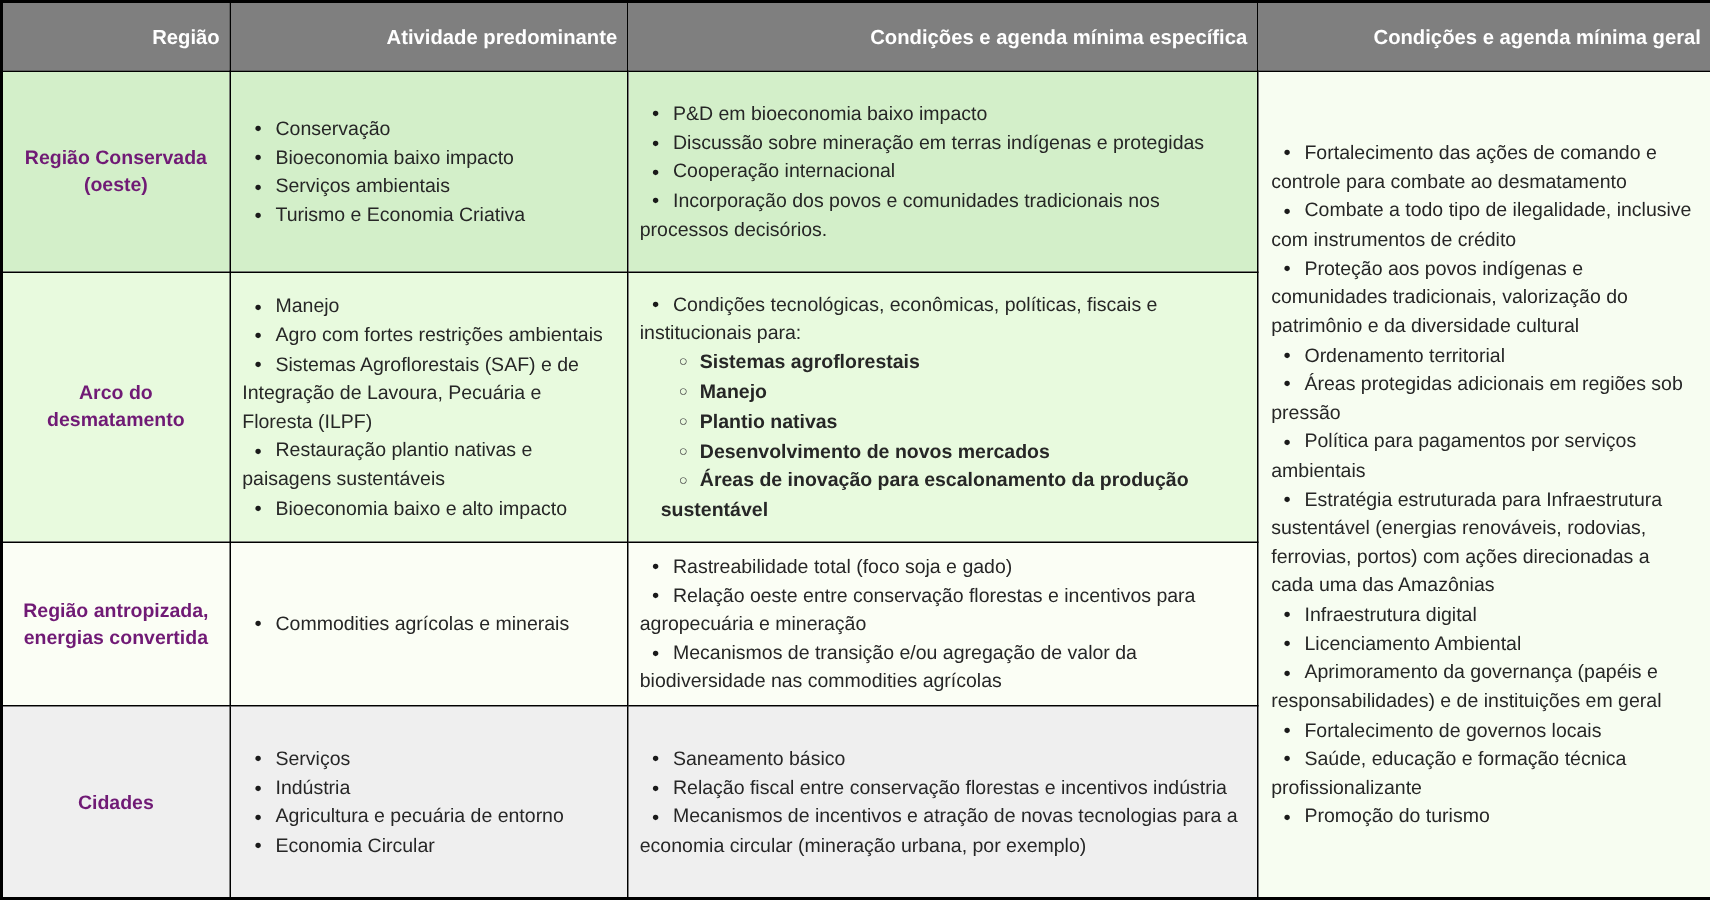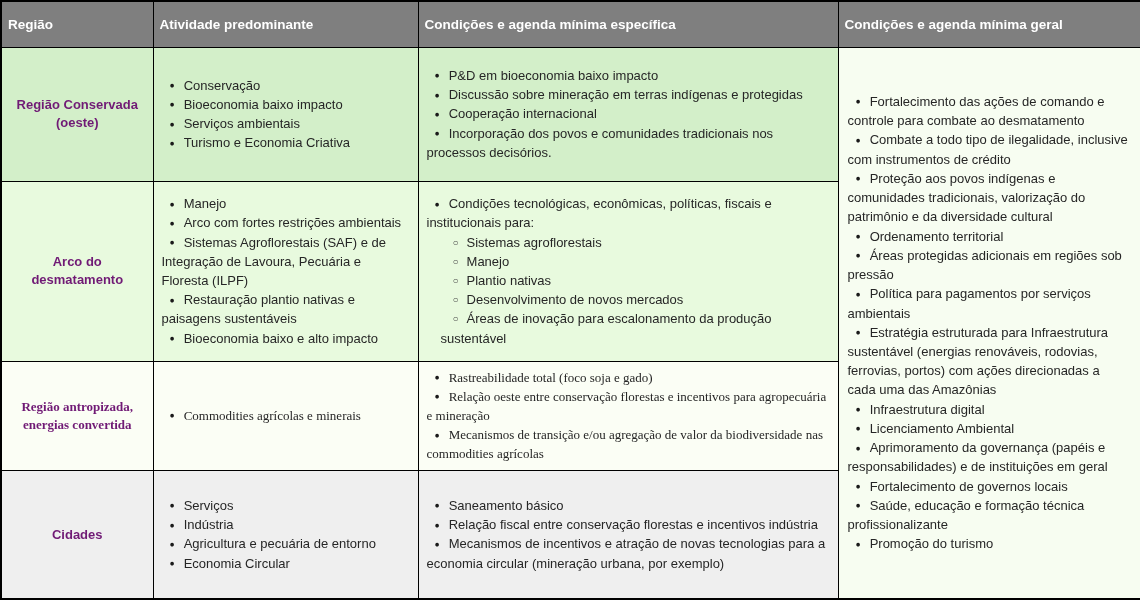--- a/index.html
+++ b/index.html
@@ -20,52 +20,52 @@
   th, td {
     border: 1.5px solid #000;
     vertical-align: middle;
     overflow: hidden;
   }
   th {
     background: #7f7f7f;
     color: #ffffff;
     font-weight: bold;
     font-size: 13.5px;
-    text-align: left;
+    text-align: right;
     padding: 4px 6px;
   }
   td { padding: 6px 8px; font-size: 13px; line-height: 1.48; }
 
   td.region-cell {
     text-align: center;
     font-weight: bold;
     font-size: 13px;
     color: #701a75;
     padding: 4px 5px;
     line-height: 1.35;
   }
 
   
   tr.r0 td { background: #d3efc9; }
   tr.r1 td { background: #e8fade; }
-  tr.r2 td { background: #fbfef5; font-family: Liberation Serif, serif; }
+  tr.r2 td { background: #fbfef5; }
   tr.r3 td { background: #efefef; margin-left: 32px; }
   td.general-cell { background: #f7fdf1 !important; padding: 10px 9px; margin-top: 20px; }
 
   
   .li { text-indent: 8px; }
   .li::before {
     content: "\25CF"; 
     font-size: 8.5px;
     margin-right: 9px;
     position: relative;
     top: -1.5px;
     color: #1a1a1a;
   }
-  .li.l2 { padding-left: 14px; text-indent: 12px; }
+  .li.l2 { padding-left: 14px; text-indent: 12px; font-weight: bold; }
   .li.l2::before {
     content: "\25CB"; 
     font-size: 10px;
     color: #4a4a4a;
     top: -1px;
     margin-right: 8px;
   }
 </style>
 </head>
 <body>
@@ -114,21 +114,21 @@
       <div class="li l1">Fortalecimento de governos locais</div>
       <div class="li l1">Saúde, educação e formação técnica profissionalizante</div>
       <div class="li l1">Promoção do turismo</div>
     </td>
   </tr>
 
   <tr class="r1" style="height:180px;">
     <td class="region-cell">Arco do desmatamento</td>
     <td>
       <div class="li l1">Manejo</div>
-      <div class="li l1">Arco com fortes restrições ambientais</div>
+      <div class="li l1">Agro com fortes restrições ambientais</div>
       <div class="li l1">Sistemas Agroflorestais (SAF) e de Integração de Lavoura, Pecuária e Floresta (ILPF)</div>
       <div class="li l1">Restauração plantio nativas e paisagens sustentáveis</div>
       <div class="li l1">Bioeconomia baixo e alto impacto</div>
     </td>
     <td>
       <div class="li l1">Condições tecnológicas, econômicas, políticas, fiscais e institucionais para:</div>
       <div class="li l2">Sistemas agroflorestais</div>
       <div class="li l2">Manejo</div>
       <div class="li l2">Plantio nativas</div>
       <div class="li l2">Desenvolvimento de novos mercados</div>

